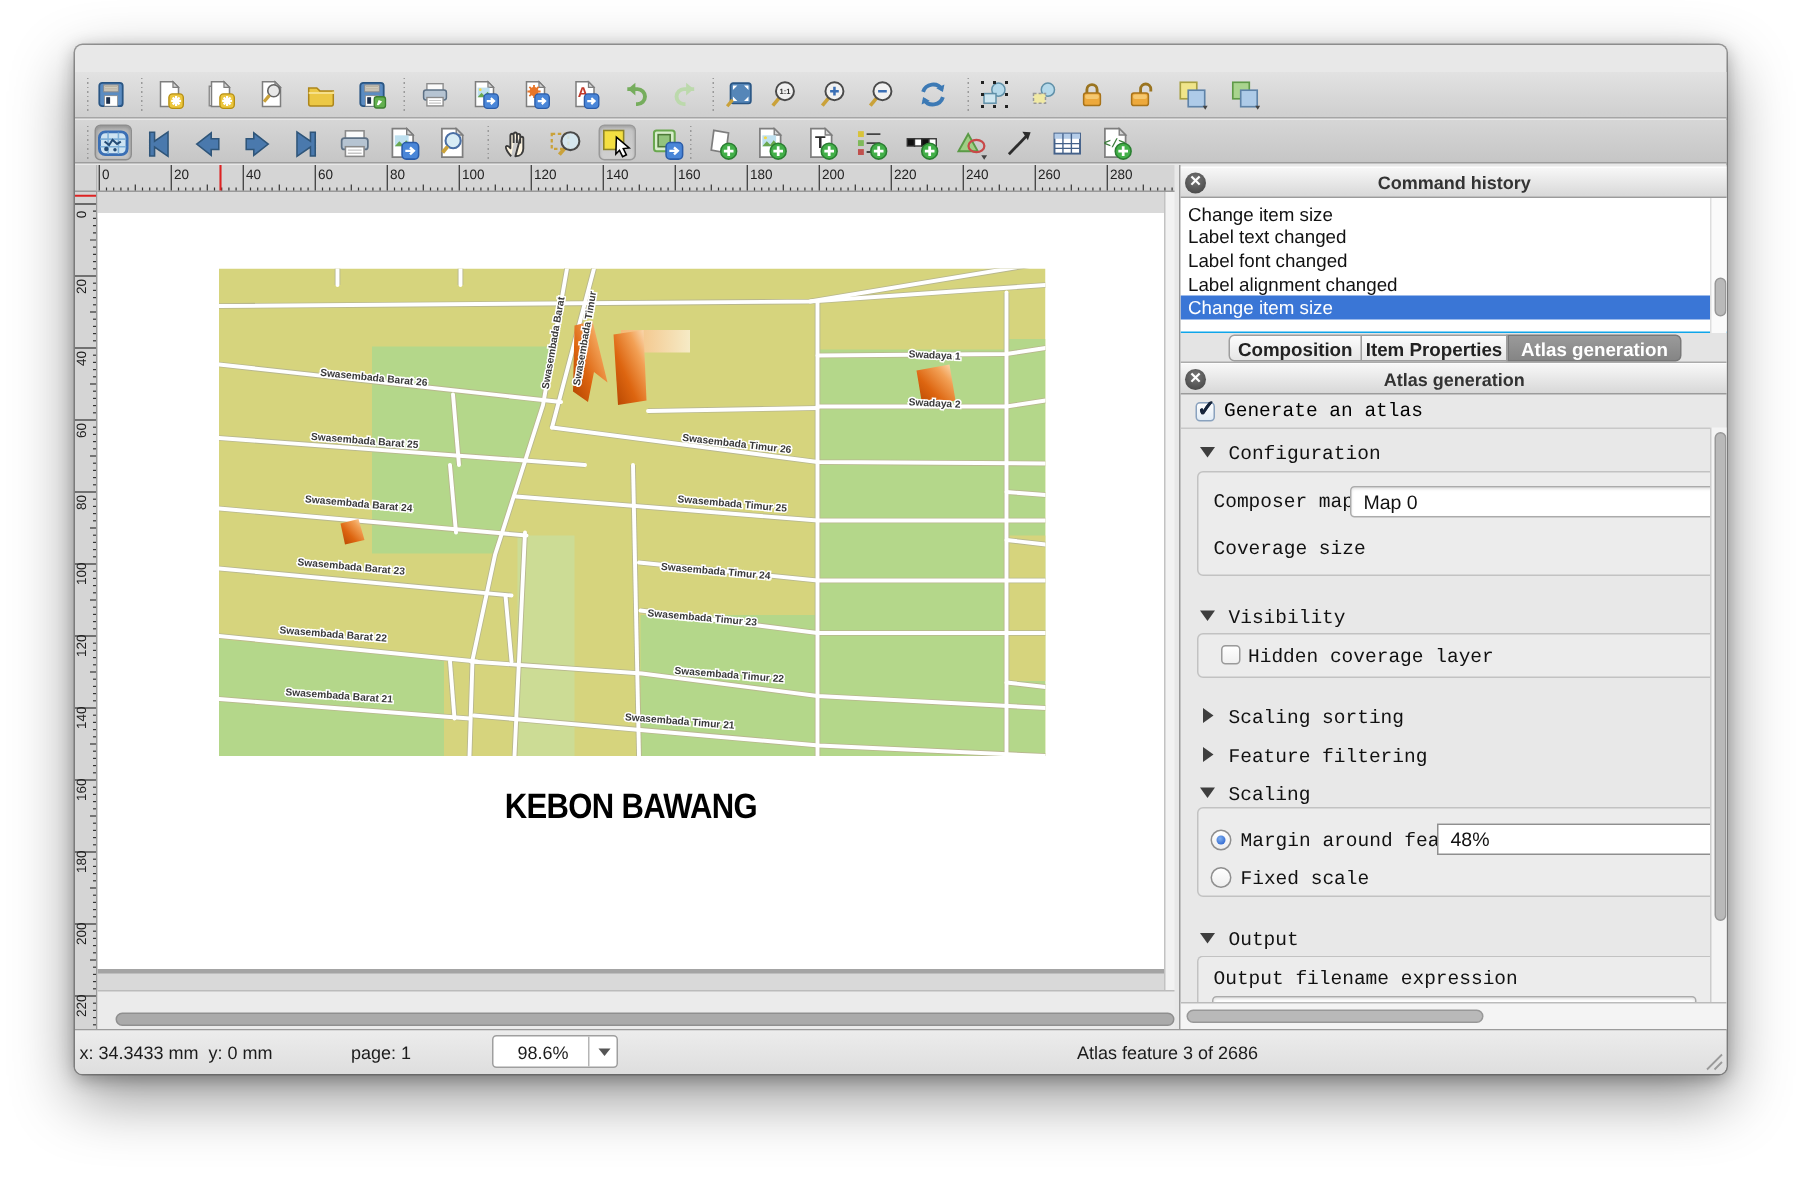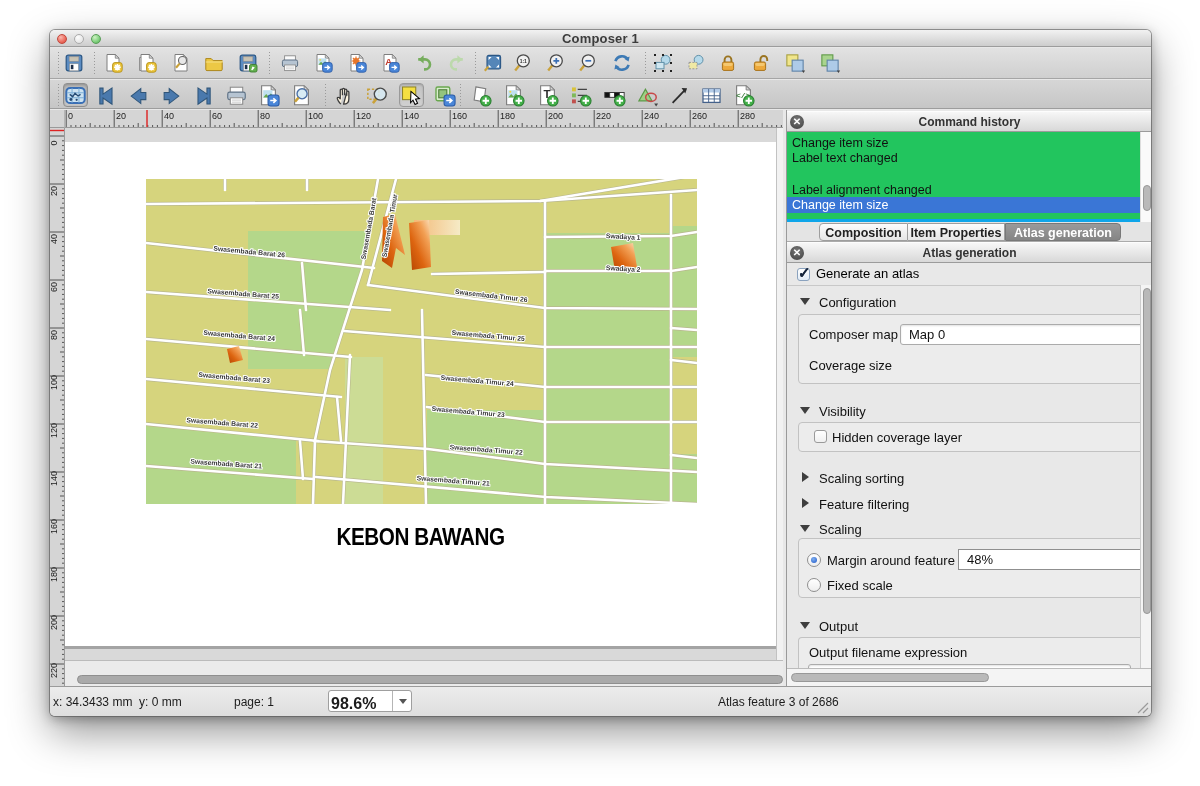--- a/index.html
+++ b/index.html
@@ -24,58 +24,52 @@
 .page{position:absolute;left:0;top:14px;width:711px;height:504px;background:#fff;box-shadow:0 3px 0 rgba(120,120,120,.55);}
 .vsb{position:absolute;left:726px;top:98px;width:7px;height:532px;background:#f2f2f2;border-left:1px solid #c2c2c2;}
 .hsbrow{position:absolute;left:15px;top:630px;width:718px;height:26px;background:#ebebeb;border-top:1px solid #bbb;}
 .hthumb{position:absolute;left:12px;top:14px;width:706px;height:9px;border-radius:4.5px;background:#aaa;border:1px solid #8f8f8f;}
 .panel{position:absolute;left:736px;top:80px;width:365px;height:576px;background:#e8e8e8;border-left:1px solid #9a9a9a;overflow:hidden;}
 .phead{position:absolute;left:0;width:365px;height:21px;background:linear-gradient(#f7f7f7,#d8d8d8);
  border-top:1px solid #fdfdfd;border-bottom:1px solid #9b9b9b;}
 .pheadt{width:100%;text-align:center;font-size:12px;font-weight:bold;color:#333;line-height:20px;}
 .closeb{position:absolute;left:3px;top:3px;width:14px;height:14px;border-radius:50%;
  background:radial-gradient(circle at 50% 35%,#777,#3f3f3f);color:#fff;font-size:10px;line-height:14px;text-align:center;font-weight:bold;}
-.list{position:absolute;left:0;top:22px;width:365px;height:90px;background:#22c55e;border-bottom:3px solid #0ea5e9;font-size:12.5px;color:#111;}
+.list{position:absolute;left:0;top:22px;width:365px;height:90px;background:#ffffff;border-bottom:1px solid #0ea5e9;font-size:12.5px;color:#111;}
 .lrow{position:absolute;left:0;width:353px;height:16px;line-height:16px;padding-left:5px;white-space:nowrap;}
 .lsel{background:#3a76d6;color:#fff;}
 .lscroll{position:absolute;left:353px;top:0;width:12px;height:90px;background:#fafafa;border-left:1px solid #ddd;}
 .lthumb{position:absolute;left:2px;top:53px;width:8px;height:26px;border-radius:4px;background:#b9b9b9;border:1px solid #989898;}
 .tabs{position:absolute;left:0;top:112px;width:365px;height:20px;background:#e4e4e4;border-bottom:1px solid #ababab;}
 .tab{position:absolute;top:1px;height:18px;font-size:12.5px;font-weight:bold;text-align:center;line-height:18px;
  background:linear-gradient(#fcfcfc,#e6e6e6);border:1px solid #9e9e9e;color:#222;}
 .tabactive{background:linear-gradient(#9a9a9a,#858585);color:#fff;border-color:#787878;}
 .pcontent{position:absolute;left:0;top:0;width:365px;height:558px;font-size:13px;color:#111;}
 .gbox{position:absolute;border:1px solid #c2c2c2;border-radius:4px;background:#ececec;}
 .tri{position:absolute;width:0;height:0;}
 .trid{border-left:5px solid transparent;border-right:5px solid transparent;border-top:7px solid #3e3e3e;}
 .trir{border-top:5px solid transparent;border-bottom:5px solid transparent;border-left:7px solid #3e3e3e;}
-.lbl{position:absolute;white-space:nowrap;}
+.lbl{position:absolute;white-space:nowrap;font-family:Liberation Mono, monospace;}
 .combo{position:absolute;background:#fff;border:1px solid #ababab;border-radius:3px;
  box-shadow:inset 0 1px 2px rgba(0,0,0,.12);padding:2px 0 0 8px;font-size:13px;color:#111;white-space:nowrap;overflow:hidden;}
 .cb{position:absolute;width:13px;height:13px;border-radius:3px;}
 .cbon{background:linear-gradient(#fefefe,#e2ecf6);border:1px solid #8aa2be;color:#16253c;font-size:15px;line-height:13px;text-align:center;font-weight:bold;text-shadow:0 0 0 #16253c;}
 .cboff{background:linear-gradient(#fff,#f0f0f0);border:1px solid #9a9a9a;}
 .radio{position:absolute;width:14px;height:14px;border-radius:50%;background:linear-gradient(#fff,#eee);border:1px solid #8f8f8f;}
 .rdot{position:absolute;left:3px;top:3px;width:6px;height:6px;border-radius:50%;background:radial-gradient(circle at 40% 35%,#7fb0f0,#1e56c8);}
 .pvs{position:absolute;left:353px;top:175px;width:12px;height:383px;background:#f4f4f4;border-left:1px solid #ccc;}
 .pvthumb{position:absolute;left:2px;top:3px;width:8px;height:326px;border-radius:4px;background:#b9b9b9;border:1px solid #989898;}
 .phs{position:absolute;left:0;top:558px;width:365px;height:18px;background:#f4f4f4;border-top:1px solid #bbb;}
 .phthumb{position:absolute;left:4px;top:4px;width:198px;height:9px;border-radius:4.5px;background:#b9b9b9;border:1px solid #989898;}
 .status{position:absolute;left:0;top:656px;width:1101px;height:30px;border-radius:0 0 5px 5px;
  background:linear-gradient(#ececec,#dedede);border-top:1px solid #9b9b9b;font-size:12px;color:#1c1c1c;padding-left:46px;}
 .stxt{position:absolute;top:8px;white-space:nowrap;}
 .grip{position:absolute;right:2px;bottom:2px;width:14px;height:14px;}
 </style></head><body>
 <div class="win">
- <div class="titlebar">
-  <div class="light" style="left:7px;background:radial-gradient(circle at 35% 30%,#f9b8ae,#ec6b5e 60%,#d4483a);border:1px solid #c1473c;"></div>
-  <div class="light" style="left:24px;background:radial-gradient(circle at 35% 30%,#fdfdfd,#dcdcdc);border:1px solid #ababab;"></div>
-  <div class="light" style="left:41px;background:radial-gradient(circle at 35% 30%,#cdf0c2,#7ed07c 60%,#58a759);border:1px solid #5a9e58;"></div>
-  <div class="title">Composer 1</div>
- </div>
  <div class="tb1">
       <svg class="icon" style="left:14.0px;top:5.0px" width="20" height="20" viewBox="0 0 20 20">
         <rect x="2.2" y="2.2" width="15.6" height="15.6" rx="2" fill="#5b8cc2" stroke="#2a5684" stroke-width="1.2"></rect>
         <rect x="5.2" y="3.6" width="9.6" height="4.6" fill="#ddd8cc" stroke="#8a8a8a" stroke-width="0.7"></rect>
         <path d="M6 4.6 h8 M6 5.8 h8 M6 7 h8" stroke="#b0a896" stroke-width="0.6"></path>
         <rect x="5.6" y="10.8" width="8.8" height="7" fill="#fff" stroke="#888" stroke-width="0.5"></rect>
         <rect x="6.8" y="11.8" width="2.6" height="4.4" fill="#1c2f4a"></rect>
       </svg>
       <svg class="icon" style="left:53.0px;top:5.0px" width="20" height="20" viewBox="0 0 20 20">
         <path d="M4 1.5 h8.3 L16 5.2 V18 H4 z" fill="#fff" stroke="#7e7e7e" stroke-width="1"></path>
@@ -776,20 +770,21 @@
       <div class="hthumb"></div>
     </div>
  <div class="panel">
       <div class="phead" style="top:1px">
         <div class="closeb">✕</div>
         <div class="pheadt">Command history</div>
       </div>
       <div class="list">
         <div class="lrow" style="top:2.5px">Change item size</div>
         <div class="lrow" style="top:18.2px">Label text changed</div>
+        <div class="lrow" style="top:33.9px">Label font changed</div>
         <div class="lrow" style="top:49.6px">Label alignment changed</div>
         <div class="lrow lsel" style="top:65.3px">Change item size</div>
         <div class="lscroll">
           <div class="lthumb"></div>
         </div>
       </div>
       <div class="tabs">
         <div class="tab" style="left:32px;width:89px;border-radius:4px 0 0 4px;">Composition</div>
         <div class="tab" style="left:121px;width:97px;border-left:none;">Item Properties</div>
         <div class="tab tabactive" style="left:218px;width:116px;border-radius:0 4px 4px 0;">Atlas generation</div>
@@ -837,21 +832,21 @@
         <div class="pvthumb"></div>
       </div>
       <div class="phs">
         <div class="phthumb"></div>
       </div>
     </div>
  <div class="status">
       <div class="stxt" style="left:3px">x: 34.3433 mm&nbsp; y: 0 mm</div>
       <div class="stxt" style="left:184px">page: 1</div>
       <div class="abs" style="left:278px;top:3px;width:84px;height:22px;background:#fff;border:1px solid #9f9f9f;border-radius:3px;">
-        <div class="abs" style="left:2px;top:4px;font-size:16px;font-weight:bold;">98.6%</div>
+        <div class="abs" style="left:16px;top:4px;font-size:12px;">98.6%</div>
         <div class="abs" style="left:63px;top:0;width:20px;height:20px;border-left:1px solid #b5b5b5;">
           <div class="abs" style="left:6px;top:8px;width:0;height:0;border-left:4px solid transparent;border-right:4px solid transparent;border-top:5px solid #555;"></div>
         </div>
       </div>
       <div class="stxt" style="left:668px">Atlas feature 3 of 2686</div>
       <svg class="grip" width="14" height="14">
         <path d="M13 3 L3 13 M13 8 L8 13" stroke="#9a9a9a" stroke-width="1.2"></path>
       </svg>
     </div>
 </div>

